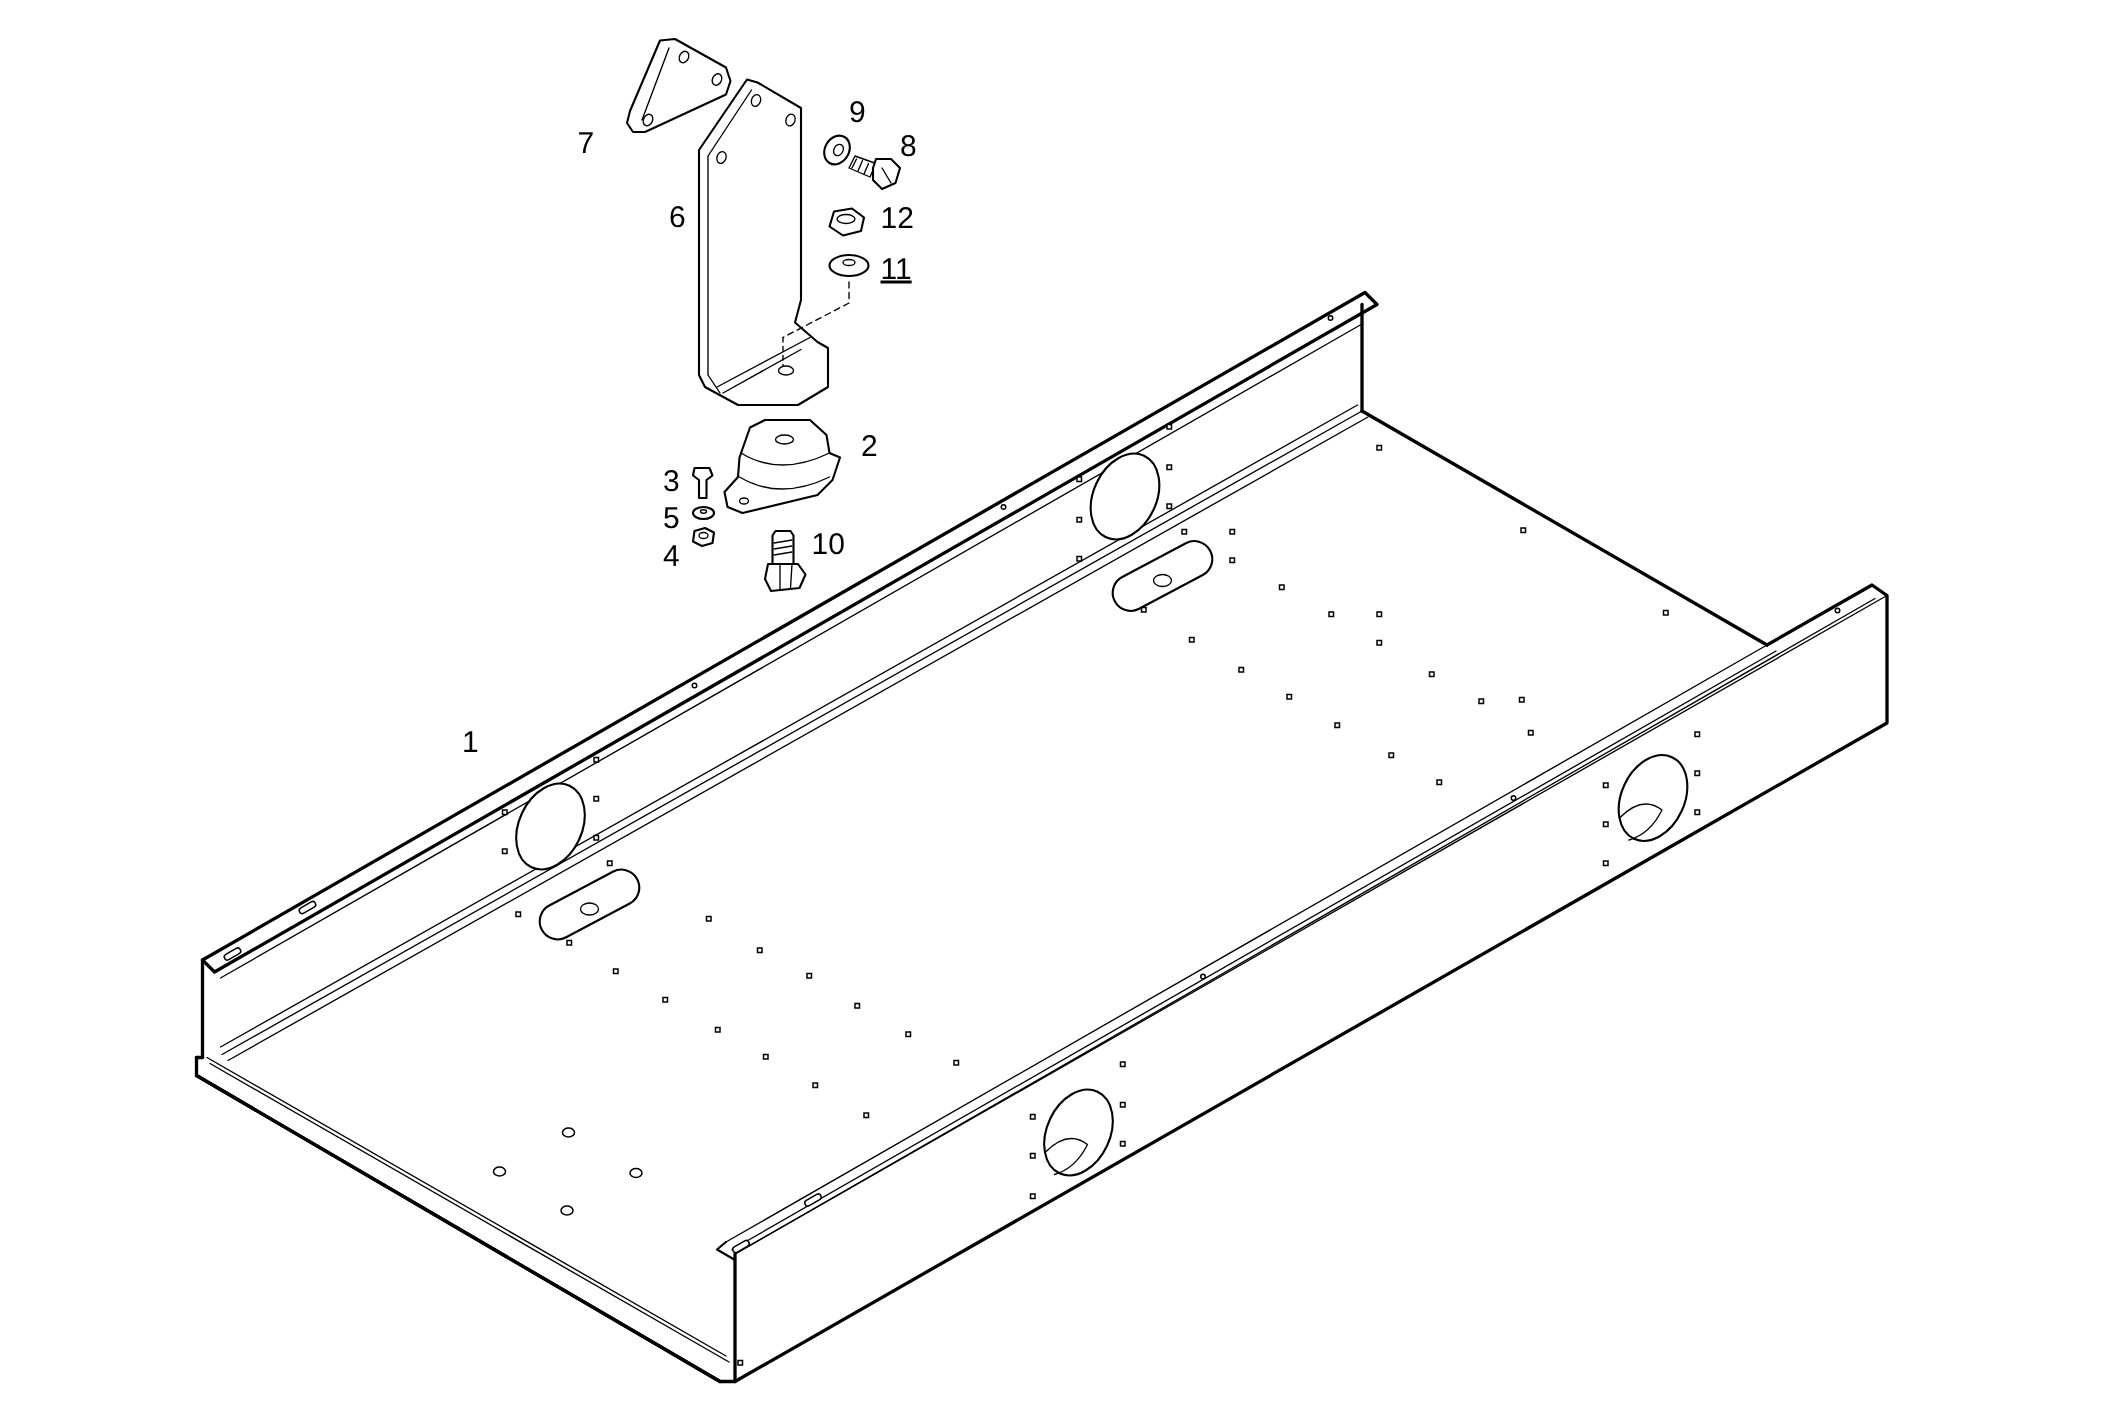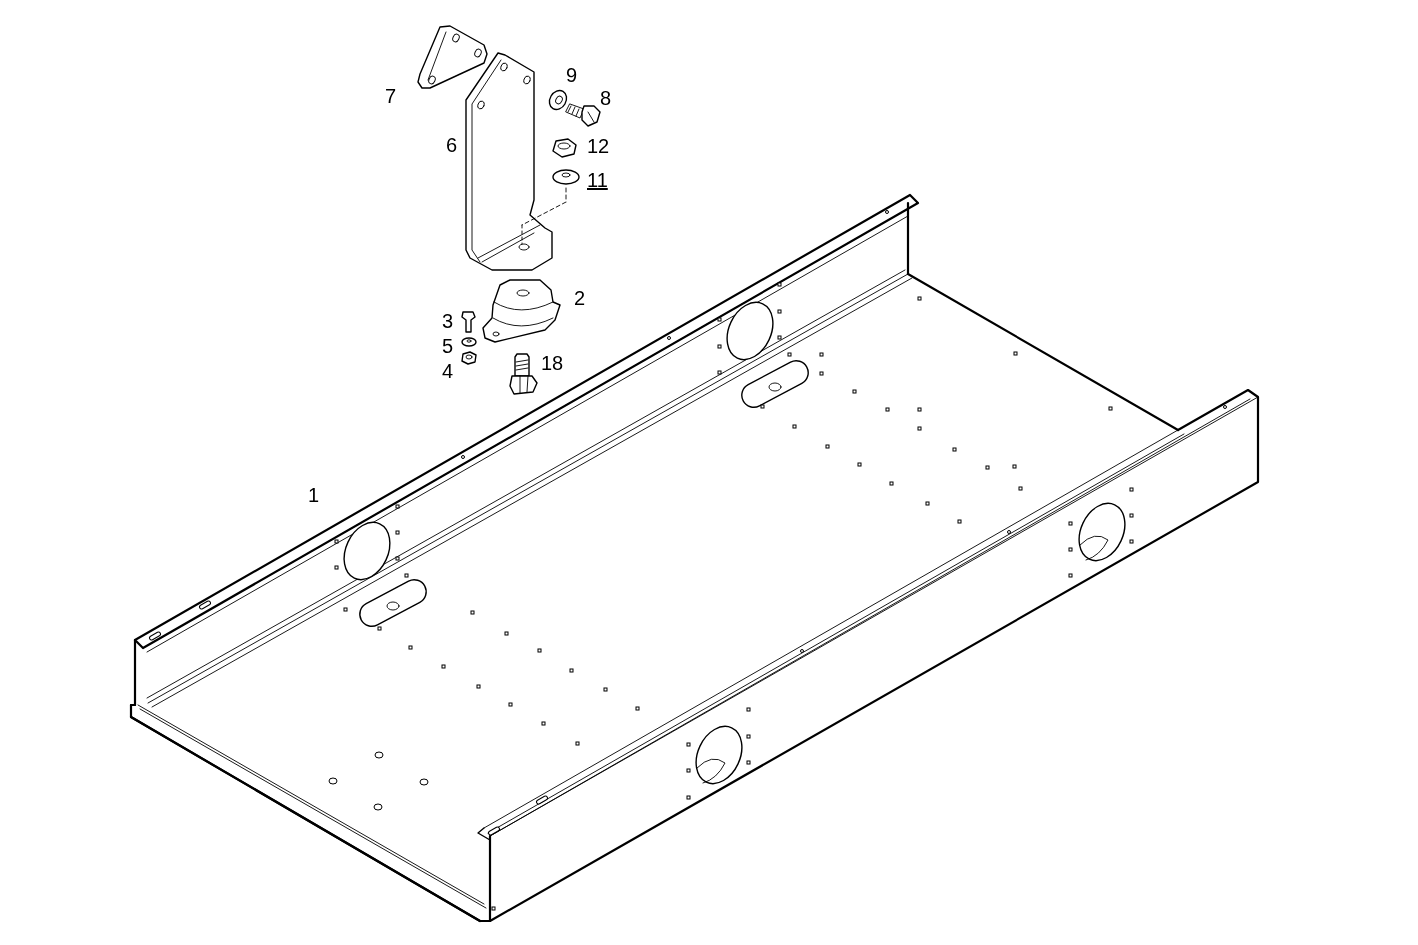--- a/index.html
+++ b/index.html
@@ -228,15 +228,15 @@
 
 <div class="callout" style="left:308px; top:485px;">1</div>
 <div class="callout" style="left:574px; top:288px;">2</div>
 <div class="callout" style="left:442px; top:311px;">3</div>
 <div class="callout" style="left:442px; top:361px;">4</div>
 <div class="callout" style="left:442px; top:336px;">5</div>
 <div class="callout" style="left:446px; top:135px;">6</div>
 <div class="callout" style="left:385px; top:86px;">7</div>
 <div class="callout" style="left:600px; top:88px;">8</div>
 <div class="callout" style="left:566px; top:65px;">9</div>
-<div class="callout" style="left:541px; top:353px;">18</div>
+<div class="callout" style="left:541px; top:353px;">10</div>
 <div class="callout" style="left:587px; top:170px;text-decoration:underline;">11</div>
 <div class="callout" style="left:587px; top:136px;">12</div>
 
 </body></html>

